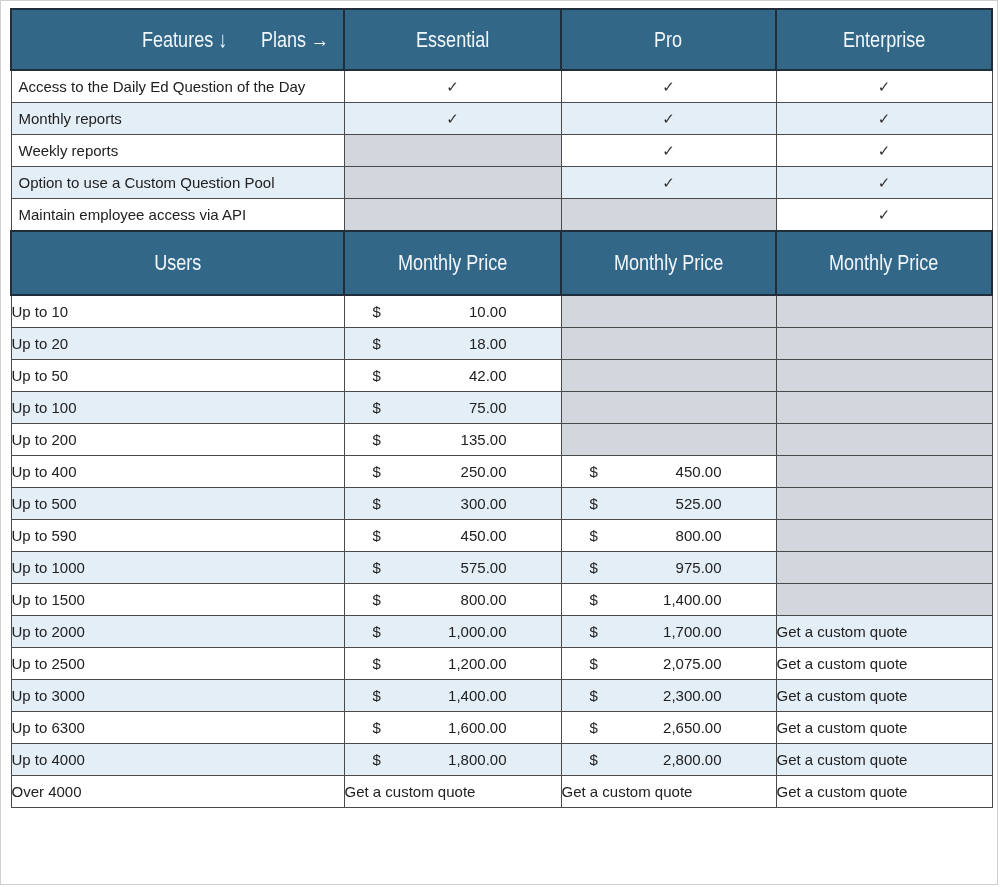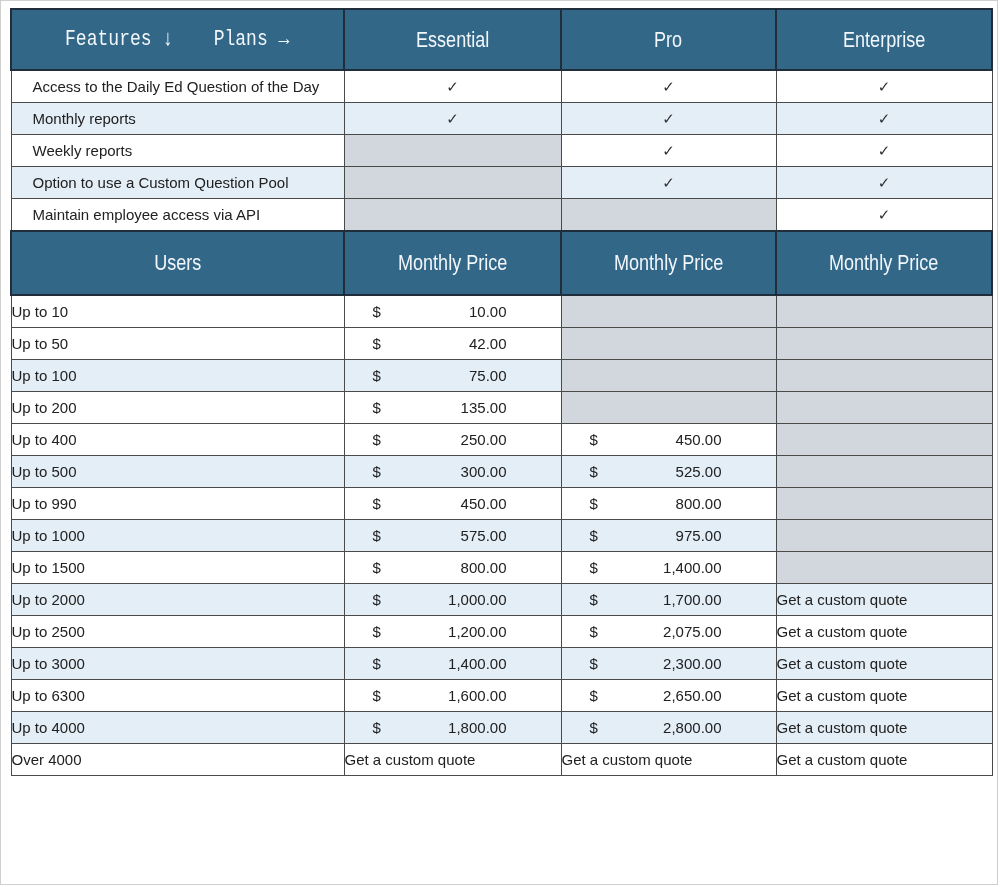--- a/index.html
+++ b/index.html
@@ -26,36 +26,36 @@
     background:var(--header-bg,#336788);
     color:var(--header-text,#F2F7FB);
     font-weight:400;
     border:2px solid var(--header-border,#1F2E3A);
     padding:6px;
   }
   tr.h1 th{height:47px;font-size:22px;}
   tr.h2 th{height:50px;font-size:22px;}
   th span{display:inline-block;transform:scaleX(0.82);transform-origin:center;white-space:nowrap;}
   th.fp{padding:0 14px;}
-  th.fp .inner{display:flex;justify-content:center;align-items:center;height:100%;font-family:Liberation Mono, monospace;}
+  th.fp .inner{display:flex;justify-content:flex-end;align-items:center;height:100%;}
   th.fp .left{transform-origin:left center;}
   th.fp .right{transform-origin:right center;}
 
   td{
     border:1px solid var(--grid-line,#4A4A4A);
     height:31px;
     padding:0;
     font-size:15px;
     color:var(--text,#212121);
     background:#fff;
     overflow:hidden;
   }
   tr.alt td{background:var(--row-alt,#E4EEF7);}
   td.na{background:var(--na-cell,#D2D7DD) !important;}
-  td.f{text-align:left;padding-left:21px;}
+  td.f{text-align:left;padding-left:7px;}
   td.u{text-align:left;}
   td.c{text-align:center;}
   td.c span{color:#2f2f2f;font-size:15px;}
   td.q{text-align:left;}
   td.p .pw{display:flex;justify-content:space-between;align-items:center;padding:0 54px 0 28px;}
 </style>
 </head>
 <body>
 
 <div class="page">
@@ -124,20 +124,31 @@
           <td class="u">Up to 10</td>
           <td class="p">
             <span class="pw">
               <span class="cur">$</span>
               <span class="amt">10.00</span>
             </span>
           </td>
           <td class="na"></td>
           <td class="na"></td>
         </tr>
+        <tr class="alt">
+          <td class="u">Up to 20</td>
+          <td class="p">
+            <span class="pw">
+              <span class="cur">$</span>
+              <span class="amt">18.00</span>
+            </span>
+          </td>
+          <td class="na"></td>
+          <td class="na"></td>
+        </tr>
         <tr>
           <td class="u">Up to 50</td>
           <td class="p">
             <span class="pw">
               <span class="cur">$</span>
               <span class="amt">42.00</span>
             </span>
           </td>
           <td class="na"></td>
           <td class="na"></td>
@@ -190,21 +201,21 @@
           </td>
           <td class="p">
             <span class="pw">
               <span class="cur">$</span>
               <span class="amt">525.00</span>
             </span>
           </td>
           <td class="na"></td>
         </tr>
         <tr>
-          <td class="u">Up to 990</td>
+          <td class="u">Up to 590</td>
           <td class="p">
             <span class="pw">
               <span class="cur">$</span>
               <span class="amt">450.00</span>
             </span>
           </td>
           <td class="p">
             <span class="pw">
               <span class="cur">$</span>
               <span class="amt">800.00</span>

